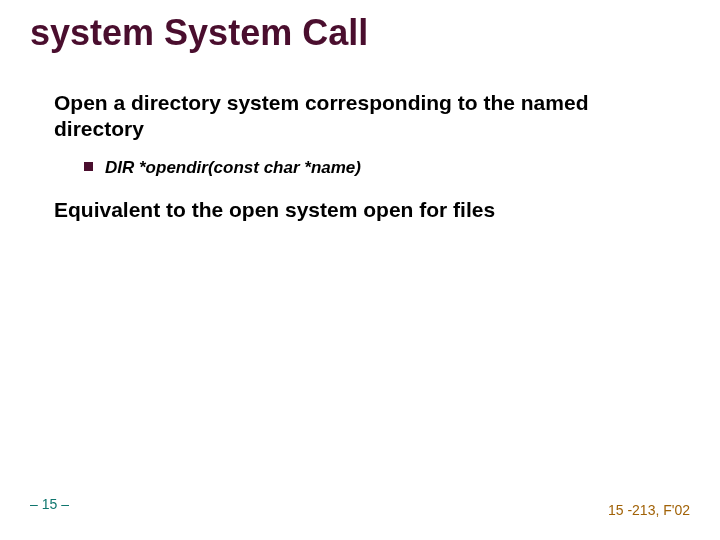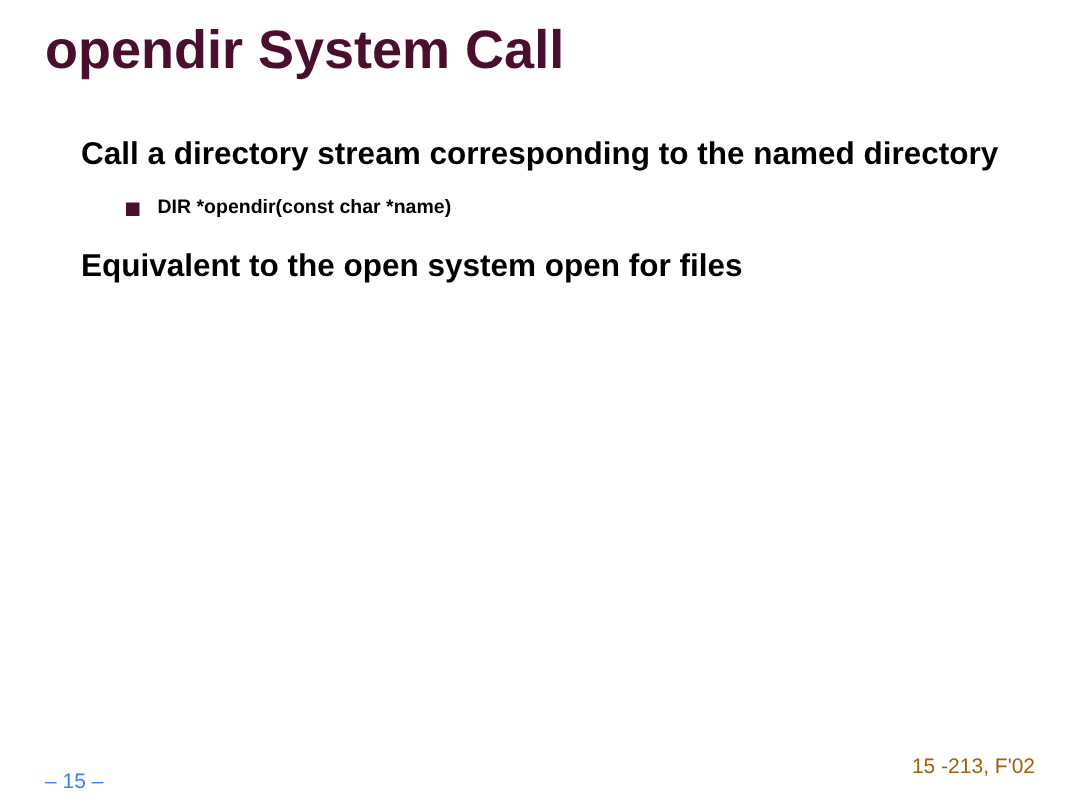--- a/index.html
+++ b/index.html
@@ -49,50 +49,51 @@
   }
   .bullet-sq {
     flex: 0 0 auto;
     width: 9px;
     height: 9px;
     background: #4a0e2e;
     margin-top: 5px;
     margin-right: 12px;
   }
   .lvl2-text {
-    font-size: 13px;
+    font-size: 17px;
     font-weight: bold;
     color: #000000;
     line-height: 1.3;
+    font-style: italic;
   }
   .footer-left {
     position: absolute;
     left: 30px;
-    bottom: 12px;
+    bottom: 28px;
     font-size: 14px;
-    color: #3b82f6;
+    color: #0f766e;
   }
   .footer-right {
     position: absolute;
     right: 30px;
     bottom: 22px;
     font-size: 14px;
     color: #a16207;
   }
 </style>
 </head>
 <body>
 
 <div class="slide">
 
-  <div class="title">opendir System Call</div>
+  <div class="title">system System Call</div>
 
   <div class="body">
 
-    <div class="lvl1">Call a directory stream corresponding to the named directory</div>
+    <div class="lvl1">Open a directory system corresponding to the named directory</div>
 
     <div class="lvl2-row">
       <span class="bullet-sq"></span>
       <span class="lvl2-text">DIR *opendir(const char *name)</span>
     </div>
 
     <div class="lvl1">Equivalent to the open system open for files</div>
 
   </div>
 

